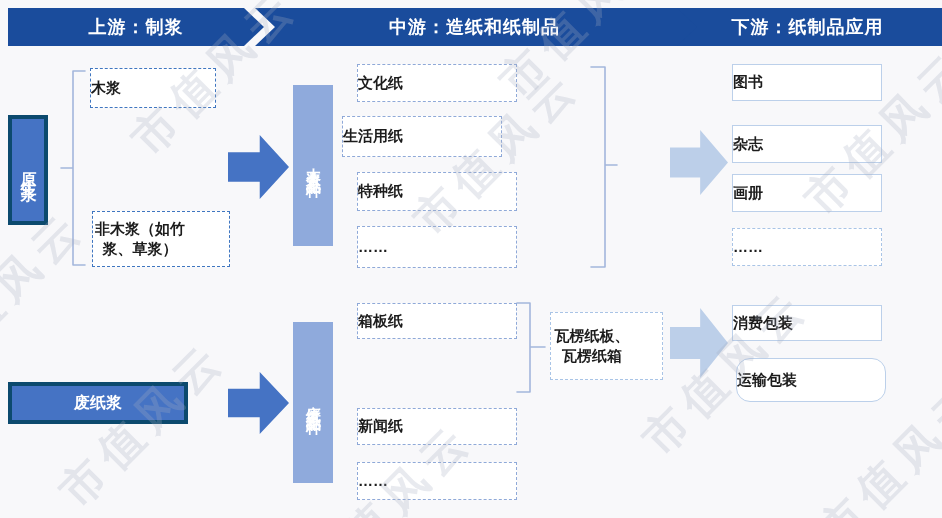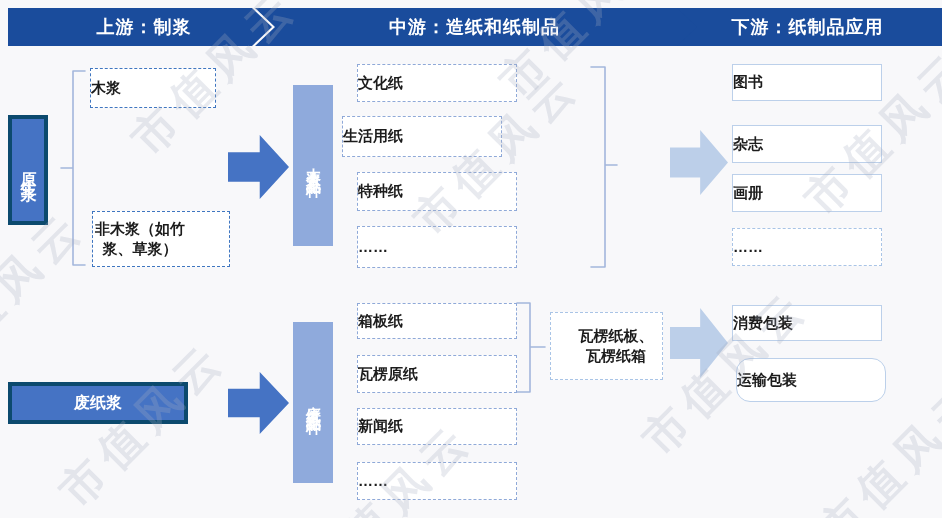--- a/index.html
+++ b/index.html
@@ -3,21 +3,21 @@
 <meta charset="utf-8">
 <style>
   html,body{margin:0;padding:0;}
   body{font-family:"Liberation Sans","DejaVu Sans",sans-serif;background:#e9e9ec;}
   .stage{position:relative;width:942px;height:518px;background:#f8f8fa;overflow:hidden;margin:0 auto;}
 
   
   .chev{position:absolute;top:8px;height:38px;background:#1a4c9c;color:#fff;
         display:flex;align-items:center;justify-content:center;
         font-size:18px;font-weight:bold;letter-spacing:1px;z-index:2;}
-  .chev-first{clip-path:polygon(0 0,calc(100% - 20px) 0,100% 50%,calc(100% - 20px) 100%,0 100%);padding-left:8px;}
+  .chev-first{clip-path:polygon(0 0,calc(100% - 20px) 0,100% 50%,calc(100% - 20px) 100%,0 100%);}
   .chev-mid{clip-path:polygon(0 0,calc(100% - 20px) 0,100% 50%,calc(100% - 20px) 100%,0 100%,20px 50%);padding-right:30px;}
 
   
   .box{position:absolute;background:#fff;display:flex;align-items:center;
        color:#1c1c1c;font-size:15px;font-weight:600;text-align:center;z-index:2;box-sizing:border-box;line-height:1.35;}
   .dash-strong{border:1.6px dashed #3f76c0;}
   .dash-light{border:1.6px dashed #8fa9d8;}
   .dash-xlight{border:1.6px dashed #a9c4e6;}
   .solid-light{border:1.4px solid #bcd0ea;}
 
@@ -99,36 +99,33 @@
     <path d="M3 3 H17 V101 H29 M17 101 V203 H3"></path>
   </svg>
 
   <div class="vbar" style="left:293px;top:322px;width:40px;height:161px;">
     <span class="vtext" style="letter-spacing:.25em;">废纸系品种</span>
   </div>
 
   <div class="box dash-light" style="left:357px;top:303px;width:160px;height:36px;">
     <span>箱板纸</span>
   </div>
-  <div class="box dash-light" style="left:357px;top:355px;width:160px;height:38px;">
-    <span>瓦楞原纸</span>
-  </div>
   <div class="box dash-light" style="left:357px;top:408px;width:160px;height:37px;">
     <span>新闻纸</span>
   </div>
   <div class="box dash-light" style="left:357px;top:462px;width:160px;height:38px;">
     <span>……</span>
   </div>
 
   <svg class="brace" style="left:514px;top:300px;" width="34" height="95" viewBox="0 0 34 95">
     <path d="M3 3 H16 V47 H31 M16 47 V92 H3"></path>
   </svg>
 
   <div class="box dash-xlight" style="left:550px;top:312px;width:113px;height:68px;">
-    <span style="width:82px;display:inline-block;margin-left:24px;">瓦楞纸板、瓦楞纸箱</span>
+    <span style="width:82px;display:inline-block;">瓦楞纸板、瓦楞纸箱</span>
   </div>
 
   <div class="arrow arrow-light" style="left:670px;top:130px;width:58px;height:65px;"></div>
   <div class="arrow arrow-light" style="left:670px;top:308px;width:58px;height:70px;"></div>
 
   <div class="box solid-light" style="left:732px;top:64px;width:150px;height:37px;">
     <span>图书</span>
   </div>
   <div class="box solid-light" style="left:732px;top:125px;width:150px;height:38px;">
     <span>杂志</span>

